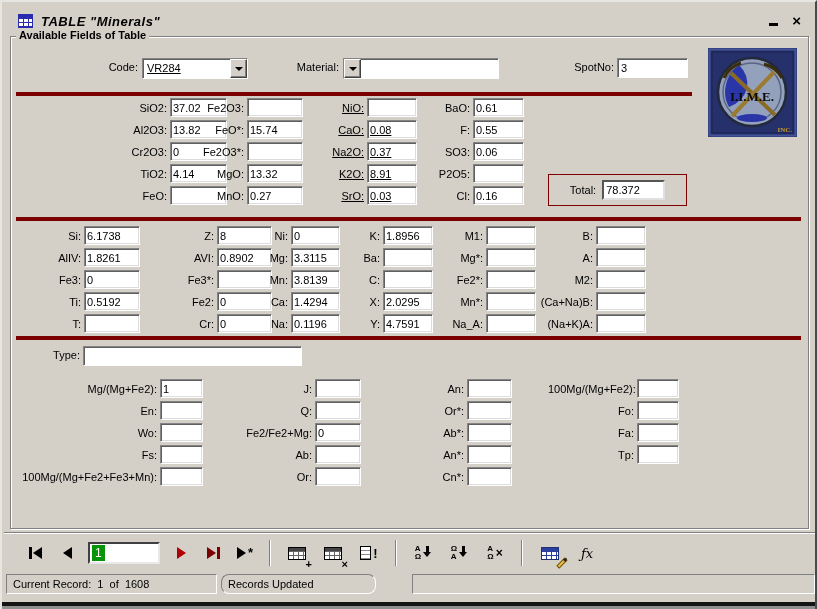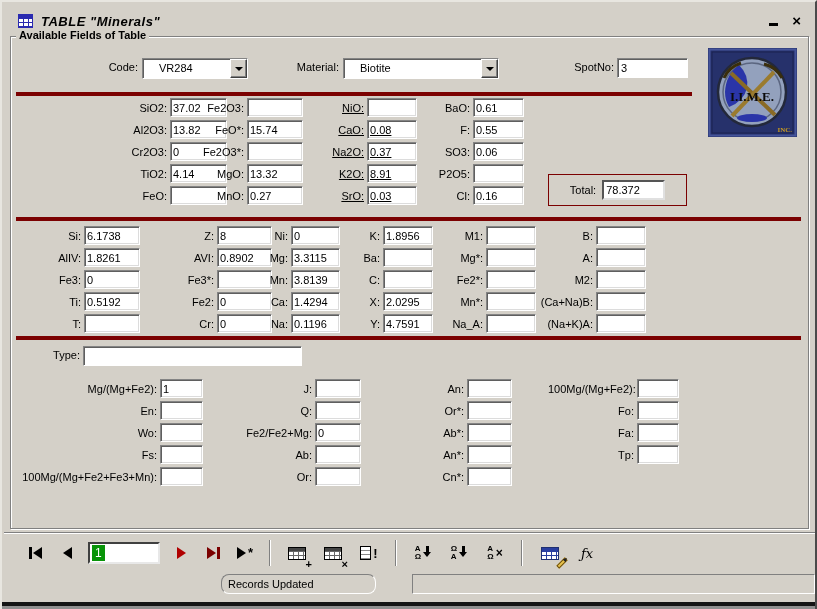--- a/index.html
+++ b/index.html
@@ -31,21 +31,21 @@
   .frow { display:flex; align-items:center; height:19px; margin-bottom:3px; }
   .flabel { width:var(--lw); text-align:right; font-size:11px; color:#000; margin-right:3px; white-space:nowrap; }
   .fin { width:var(--iw); height:19px; background:#fff; font-family:"Liberation Sans",sans-serif; font-size:11px; color:#000;
     border:1px solid; border-color:#848484 #fff #fff #848484; box-shadow:inset 1px 1px 0 #5f5f5f, inset -1px -1px 0 #dcdcdc;
     padding:0 2px; outline:none; }
   .sep { position:absolute; height:4px; background:#7b0101; }
   
   .hlabel { position:absolute; font-size:11px; color:#000; text-align:right; }
   .combo { position:absolute; height:21px; background:#fff; display:flex;
     border:1px solid; border-color:#848484 #fff #fff #848484; box-shadow:inset 1px 1px 0 #5f5f5f; }
-  .combo-value { flex:1; font-size:11px; line-height:18px; padding-left:16px; color:#000; overflow:hidden; white-space:nowrap; }
+  .combo-value { flex:1; font-size:11px; line-height:18px; padding-left:4px; color:#000; overflow:hidden; white-space:nowrap;text-decoration:underline; }
   .combo-btn { width:17px; background:#d4d0c8; border:1px solid; border-color:#fff #404040 #404040 #fff;
     box-shadow:inset -1px -1px 0 #808080; display:flex; align-items:center; justify-content:center; }
   .arrow-down-sm { width:0; height:0; border:4px solid transparent; border-top:4px solid #000; margin-top:4px; }
   .text-input { position:absolute; height:20px; background:#fff; font-family:"Liberation Sans",sans-serif; font-size:11px; color:#000;
     border:1px solid; border-color:#848484 #fff #fff #848484; box-shadow:inset 1px 1px 0 #5f5f5f; padding:0 3px; outline:none; }
   
   .total-box { position:absolute; left:546px; top:172px; width:139px; height:32px; border:1px solid #7b0101;
     display:flex; align-items:center; justify-content:center; gap:3px; }
   .total-box .flabel { width:auto; }
   .total-in { width:63px; height:20px; background:#fff; font-family:"Liberation Sans",sans-serif; font-size:11px;
@@ -122,21 +122,20 @@
 
   <div class="hlabel" style="left:58px;top:59px;width:78px;">Code:</div>
   <div class="combo" style="left:140px;top:56px;width:106px;">
     <div class="combo-value">VR284</div>
     <div class="combo-btn">
         <div class="arrow-down-sm"></div>
       </div>
   </div>
   <div class="hlabel" style="left:258px;top:59px;width:79px;">Material:</div>
   <div class="combo" style="left:341px;top:56px;width:156px;">
-    <div class="combo-value">Biotite</div>
     <div class="combo-btn">
         <div class="arrow-down-sm"></div>
       </div>
   </div>
   <div class="hlabel" style="left:552px;top:59px;width:60px;">SpotNo:</div>
   <input class="text-input" style="left: 615px; top: 56px; width: 71px;" value="3">
 
   <div class="logo">
     <svg viewBox="0 0 89 89" width="89" height="89">
       <rect width="89" height="89" fill="#26316b"></rect>
@@ -618,20 +617,21 @@
     <div class="tbtn" style="min-width:28px;">
       <div class="mini-table mini-table-blue"></div>
       <div class="pencil-icon"></div>
     </div>
     <div class="tbtn" style="min-width:26px;">
       <span class="fx-label">ƒx</span>
     </div>
   </div>
 
   <div class="statusbar">
+    <div class="spanel" style="left:2px;width:211px;">Current Record:  1  of  1608</div>
     <div class="spanel" style="left:217px;width:155px;border-radius:8px;">Records Updated</div>
     <div class="spanel" style="left:408px;width:403px;"></div>
   </div>
 
   <div class="bottom-dark"></div>
   <div class="bottom-gray"></div>
 
 </div>
 
 </body></html>

